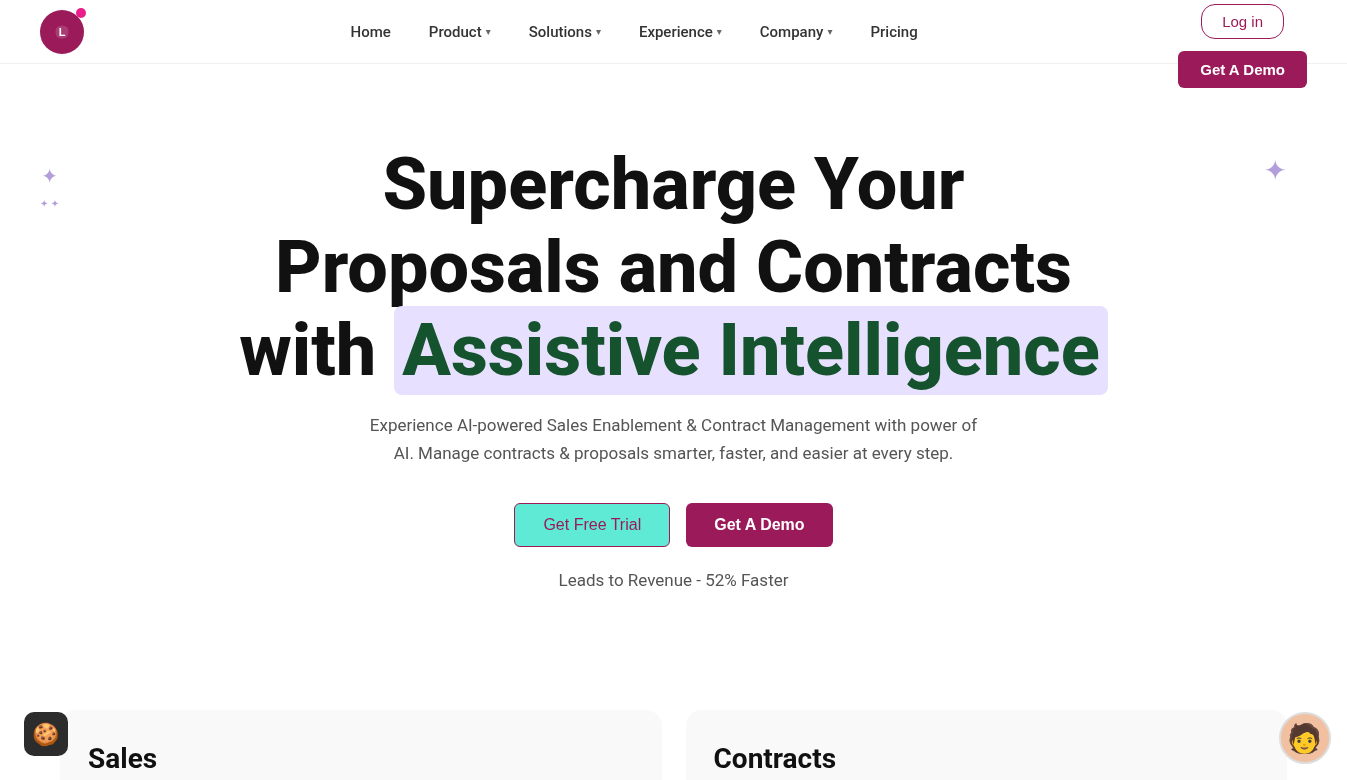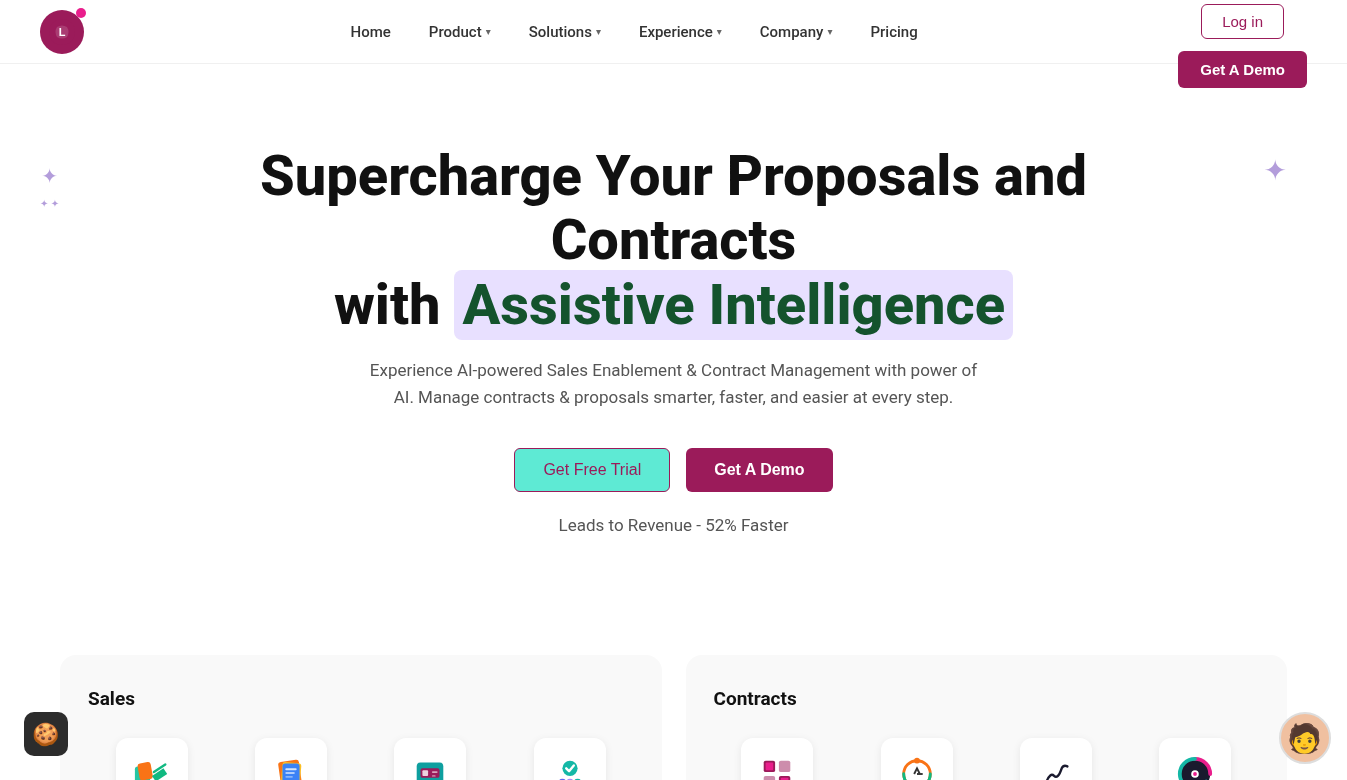--- a/index.html
+++ b/index.html
@@ -24,33 +24,33 @@
     .nav-center { display: flex; align-items: center; gap: 32px; }
     .nav-item {
       font-size: 15px; color: #333; cursor: pointer; display: flex; align-items: center; gap: 4px;
       font-weight: 500; text-decoration: none; margin-left: 6px;
     }
     .nav-item .chevron { font-size: 10px; color: #666; }
     .nav-actions { display: flex; align-items: center; gap: 12px; flex-direction: column; }
     .btn-try-free { color: #c2185b; font-size: 15px; font-weight: 500; cursor: pointer; background: none; border: none; }
     .btn-login {
       border: 1.5px solid #9b1b5a; color: #9b1b5a; background: #fff;
-      padding: 8px 20px; border-radius: 6px; font-size: 15px; font-weight: 500; cursor: pointer;
+      padding: 8px 20px; border-radius: 14px; font-size: 15px; font-weight: 500; cursor: pointer;
     }
     .btn-demo {
       background: #9b1b5a; color: #fff; border: none;
       padding: 10px 22px; border-radius: 6px; font-size: 15px; font-weight: 600; cursor: pointer;
     }
 
     
     .hero {
       text-align: center; padding: 80px 20px 40px; position: relative; overflow: hidden;
     }
     .hero h1 {
-      font-size: 56px; font-weight: 800; line-height: 1.15; max-width: 900px; margin: 0 auto 20px;
+      font-size: 72px; font-weight: 800; line-height: 1.15; max-width: 900px; margin: 0 auto 20px;
       color: #111;
     }
     .hero h1 .highlight {
       background: #e8e0ff; border-radius: 8px; padding: 2px 8px; color: #14532d;
     }
     .hero p {
       font-size: 17px; color: #555; max-width: 620px; margin: 0 auto 36px; line-height: 1.6;
     }
     .hero-buttons { display: flex; justify-content: center; gap: 16px; margin-bottom: 20px; }
     .btn-free-trial {
@@ -68,21 +68,21 @@
       position: absolute; color: #b39ddb; font-size: 24px; pointer-events: none;
     }
     .sparkle-tl { top: 100px; left: 40px; font-size: 20px; }
     .sparkle-tr { top: 90px; right: 60px; font-size: 28px; color: #b39ddb; }
 
     
     .features { padding: 40px 60px 60px; display: flex; gap: 24px; }
     .feature-card {
       flex: 1; background: #f9f9f9; border-radius: 16px; padding: 32px 28px;
     }
-    .feature-card h2 { font-size: 19px; font-weight: 700; margin-bottom: 28px; color: #111; }
+    .feature-card h2 { font-size: 28px; font-weight: 700; margin-bottom: 28px; color: #111; }
     .feature-items { display: flex; gap: 12px; flex-wrap: wrap; }
     .feature-item {
       display: flex; flex-direction: column; align-items: center; gap: 12px;
       flex: 1; min-width: 90px;
     }
     .feature-icon-box {
       width: 72px; height: 72px; background: #fff; border-radius: 12px;
       display: flex; align-items: center; justify-content: center;
       box-shadow: 0 2px 8px rgba(0,0,0,0.08);
     }

